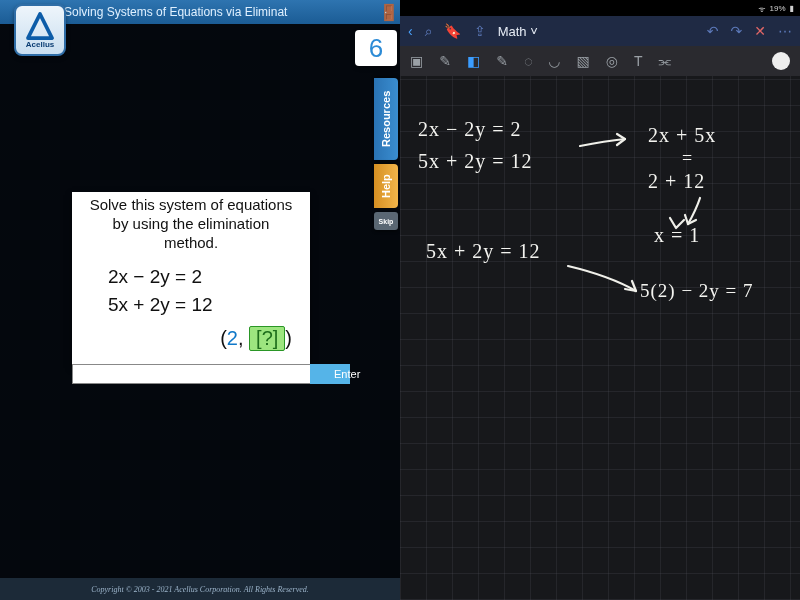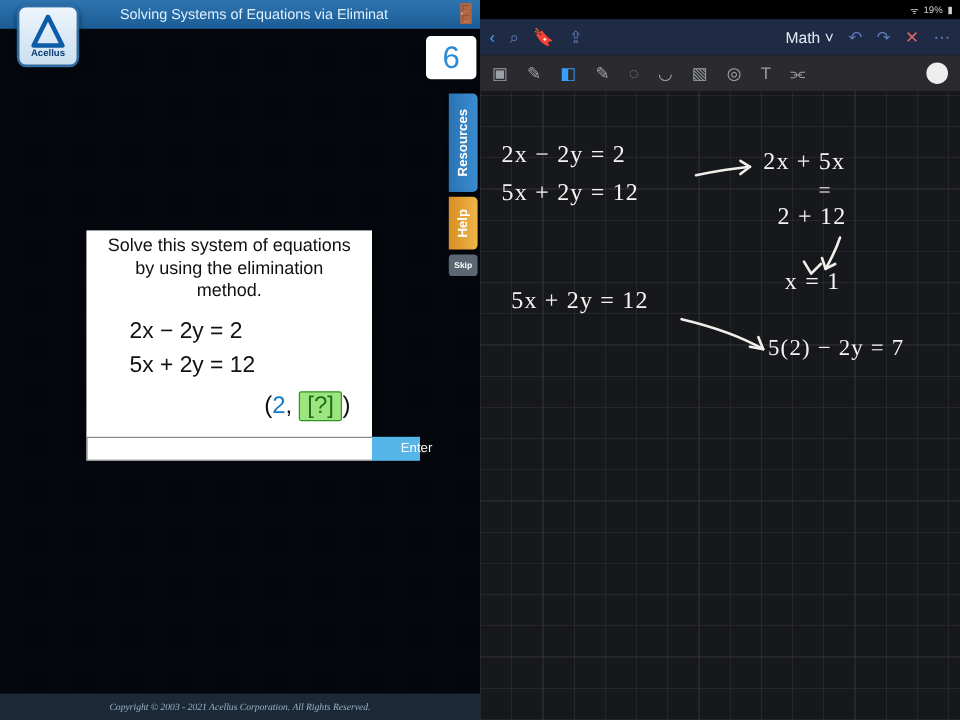--- a/index.html
+++ b/index.html
@@ -17,21 +17,21 @@
       repeating-linear-gradient(0deg, #3d4d5e 0 20px, #3a4a5a 20px 40px),
       repeating-linear-gradient(90deg, #3d4d5e 0 20px, #3a4a5a 20px 40px);
     background-blend-mode: multiply;
     background-color: #425263;
   }
   .top-bar {
     height: 24px;
     background: linear-gradient(#2e74b0, #1b5c95);
     color: #dff0ff; font-size: 12px;
     display: flex; align-items: center;
-    padding-left: 100px; position: relative;
+    padding-left: 64px; position: relative;
   }
   .door-icon {
     position: absolute; right: 4px; top: 0; width: 14px; height: 24px;
     display: flex; align-items: center; justify-content: center;
     color: #c9a84f; font-size: 16px;
   }
   .logo {
     position: absolute; left: 14px; top: 4px;
     width: 52px; height: 52px;
     background: linear-gradient(#eef5fb,#cadff0);
@@ -103,21 +103,21 @@
     width: 400px; height: 600px; background: #121212;
     position: relative; color: #e8e8e8;
   }
   .status { height: 16px; background: #000; display:flex; justify-content:flex-end;
             align-items:center; gap:4px; font-size:8px; padding-right:6px; color:#d0d0d0;}
   .nav-row {
     height: 30px; background: #1f2a44;
     display:flex; align-items:center; gap:12px; padding:0 8px;
     color:#4aa3ff; font-size:14px;
   }
-  .nav-row .title { flex:1; text-align:right; color:#e6ecf5; font-size:13px;}
+  .nav-row .title { flex:1; text-align:left; color:#e6ecf5; font-size:13px;}
   .nav-row .dim { color:#5c79b9; }
   .tool-row {
     height: 30px; background: #2a2a2f;
     display:flex; align-items:center; gap:16px;
     padding:0 10px; color:#9aa0a6; font-size:14px;
   }
   .tool-row .sel { color:#3b9dff; }
   .tool-row .spacer { flex:1 }
   .tool-dot { width:18px;height:18px;border-radius:50%;background:#eee; }
 
@@ -201,21 +201,21 @@
     <span>◎</span>
     <span>T</span>
     <span>⫘</span>
     <span class="spacer"></span>
     <span class="tool-dot"></span>
   </div>
 
   <div class="canvas">
     <div class="hw" style="left:18px;top:42px">2x − 2y = 2</div>
     <div class="hw" style="left:18px;top:74px">5x + 2y = 12</div>
-    <div class="hw" style="left:236px;top:48px">2x + 5x</div>
+    <div class="hw" style="left:248px;top:48px">2x + 5x</div>
     <div class="hw" style="left:282px;top:72px;font-size:18px">=</div>
     <div class="hw" style="left:248px;top:94px">2 + 12</div>
     <div class="hw" style="left:254px;top:148px">x = 1</div>
     <div class="hw" style="left:26px;top:164px">5x + 2y = 12</div>
     <div class="hw" style="left:240px;top:204px;font-size:19px">5(2) − 2y = 7</div>
 
     <svg style="position:absolute;left:0;top:0" width="400" height="520">
       <g stroke="#f0f0ea" stroke-width="2.2" fill="none" stroke-linecap="round">
         <path d="M180 70 Q205 65 225 63"></path>
           <path d="M225 63 l-8 -5 M225 63 l-8 6"></path>

